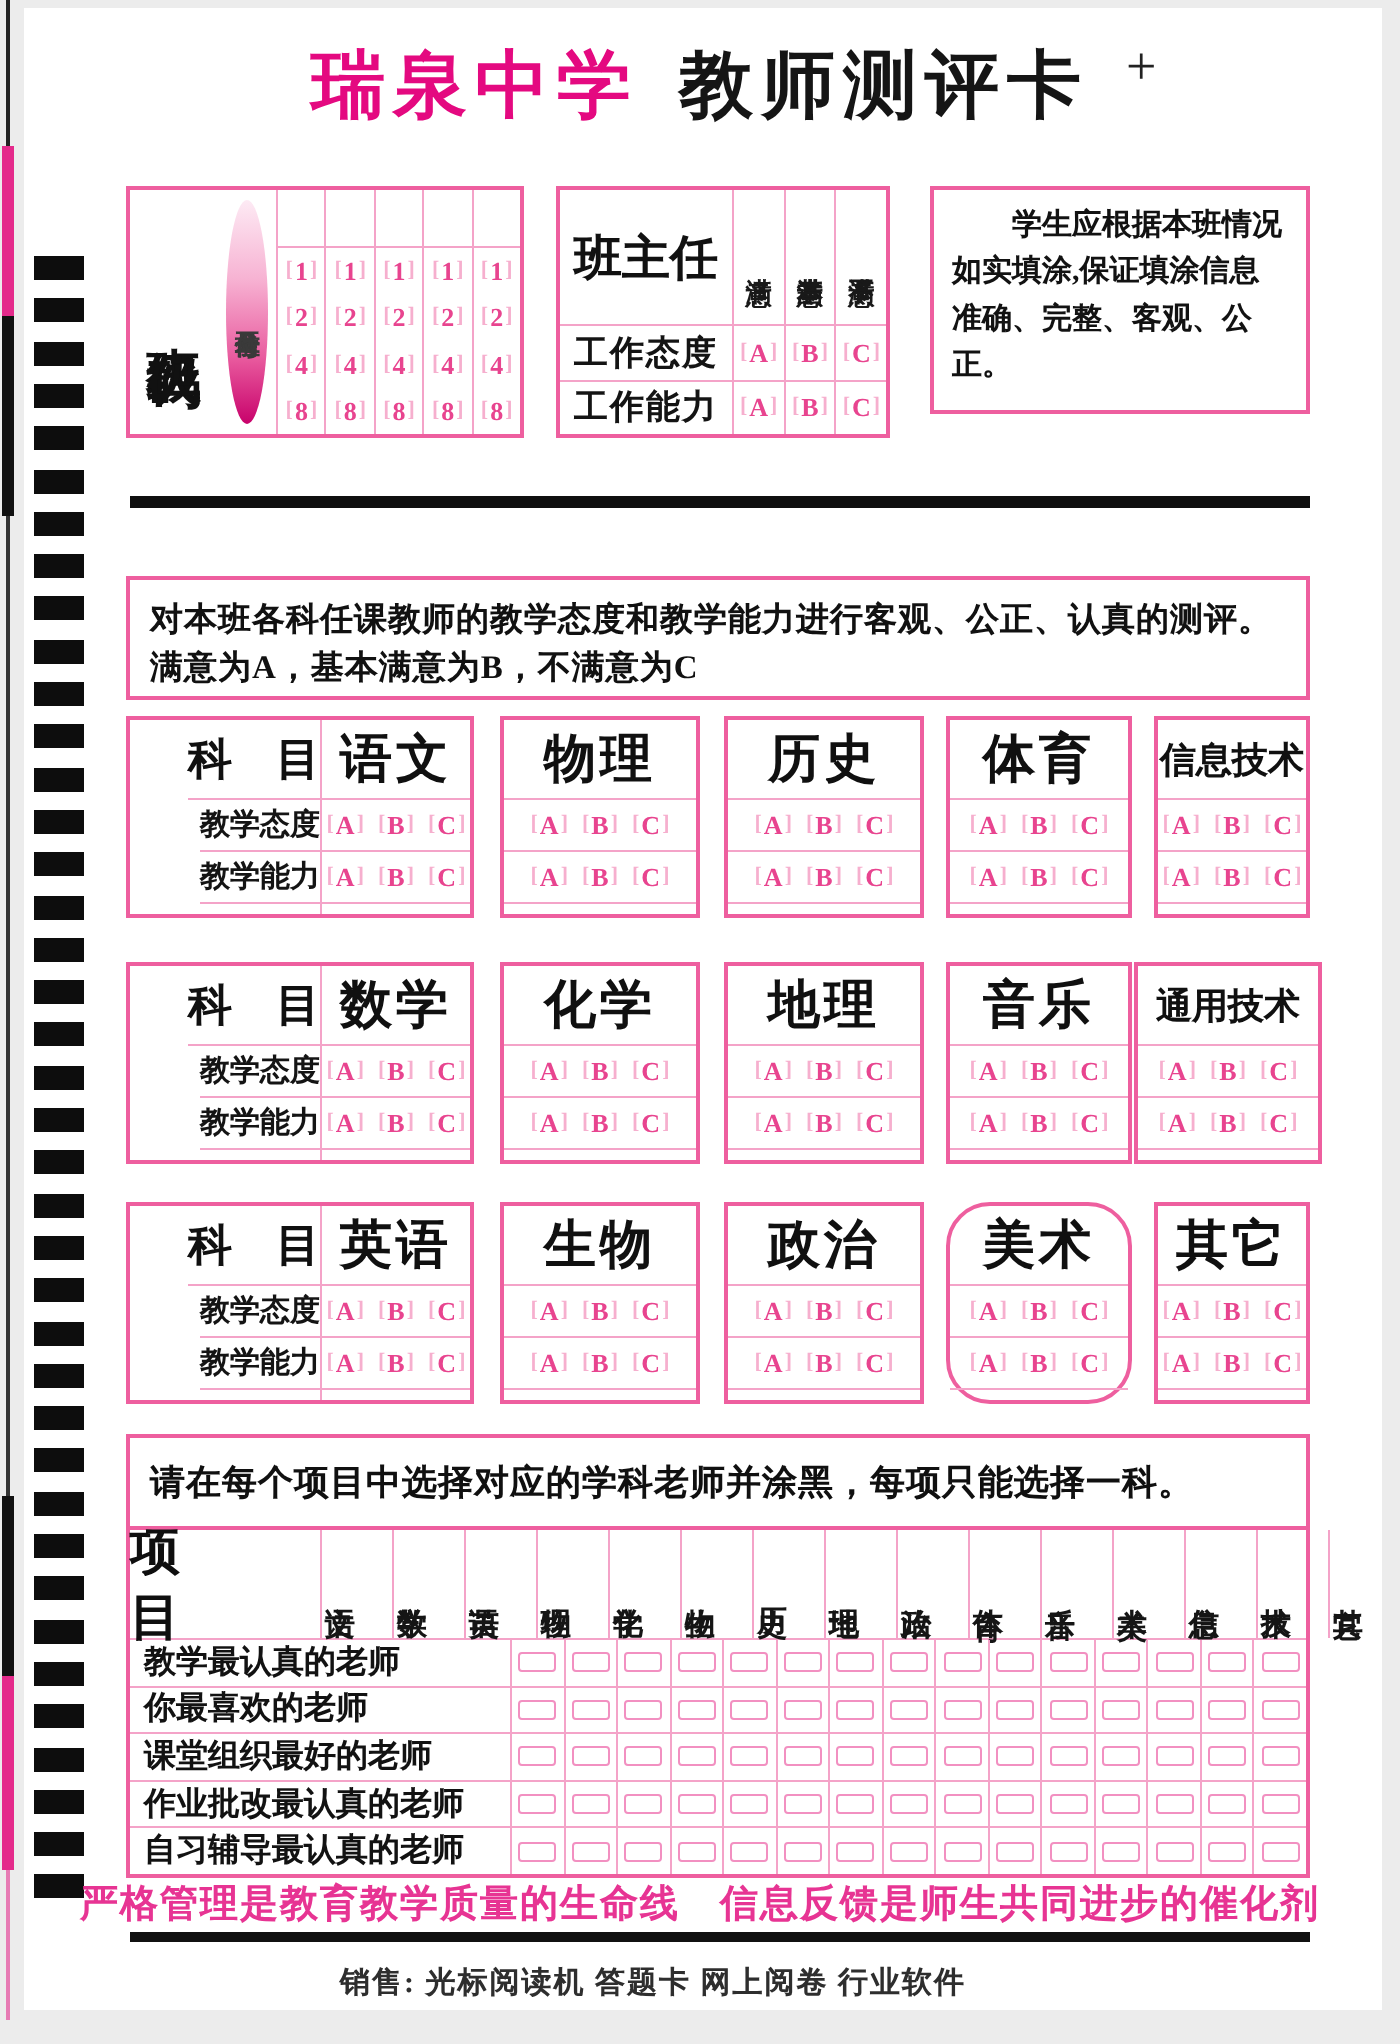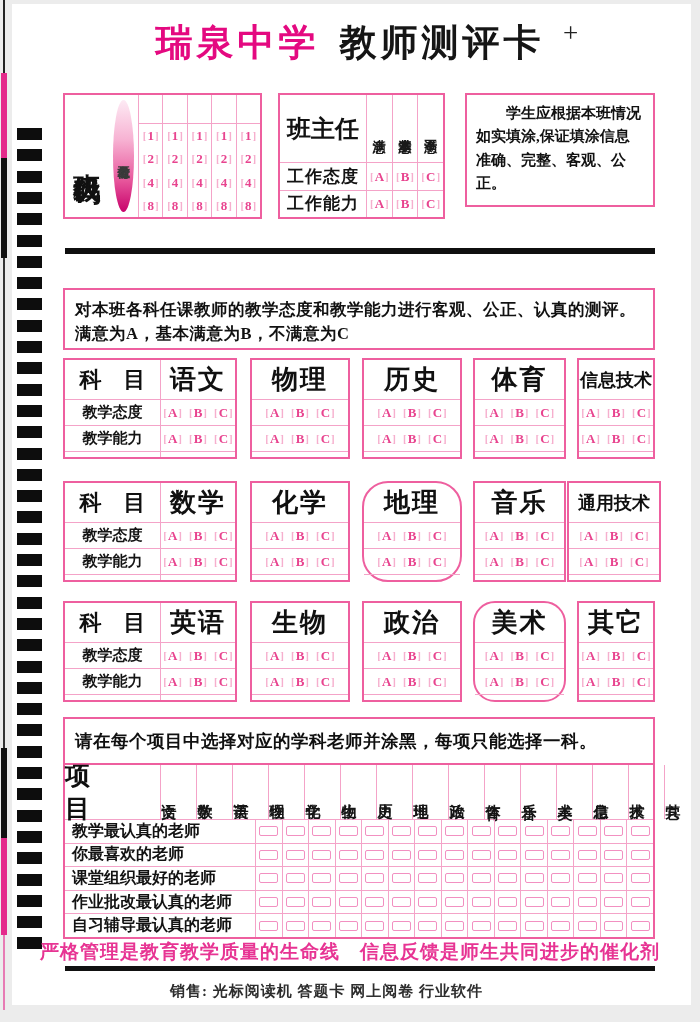--- a/index.html
+++ b/index.html
@@ -56,21 +56,21 @@
   #notice p{margin:0;text-indent:2em;font-size:15px;line-height:1.55;color:#121212;font-weight:600;}
 
   .divider{position:absolute;left:65px;top:248px;width:590px;height:6px;background:#0f0f0f;}
 
   
   #eval-box{left:63px;top:288px;width:592px;height:62px;padding:8px 10px;}
   #eval-box p{margin:0;font-size:16.5px;line-height:1.45;color:#111;font-weight:600;letter-spacing:0.5px;}
 
   
   .sg-box{position:absolute;background:#fff;border:2px solid #ee5f9f;box-sizing:border-box;display:flex;}
-  .sg-colL{width:96px;border-right:1.5px solid #f4a3c8;display:flex;flex-direction:column;box-sizing:border-box;}
+  .sg-colL{width:96px;border-right:1.5px solid #f4a3c8;display:flex;flex-direction:column;box-sizing:border-box;align-items:flex-end;}
   .sg-colR{flex:1;display:flex;flex-direction:column;}
   .sg-hcell{height:40px;display:flex;align-items:center;justify-content:center;
             border-bottom:1.5px solid #f4a3c8;box-sizing:border-box;
             font-weight:bold;color:#101010;}
   .sg-hlabel{font-size:22px;}
   .sg-hsub{font-size:26px;letter-spacing:2px;}
   .sg-hsub.small{font-size:18px;letter-spacing:0;}
   .sg-rcell{height:26px;display:flex;align-items:center;border-bottom:1.5px solid #f4a3c8;box-sizing:border-box;}
   .sg-rlabel{justify-content:center;font-size:15px;font-weight:600;color:#141414;}
   .sg-bubs{justify-content:center;gap:7px;}
@@ -680,21 +680,21 @@
             </span>
             <span class="bub">
               <span class="brk">[</span>
               <span class="bub-letter">C</span>
               <span class="brk">]</span>
             </span>
           </div>
           <div class="sg-fill"></div>
         </div>
       </div>
-      <div class="sg-box" style="left: 362px; top: 481px; width: 100px; height: 101px; border-radius: 26px;">
+      <div class="sg-box" style="left: 362px; top: 481px; width: 100px; height: 101px;">
         <div class="sg-colR">
           <div class="sg-hcell sg-hsub">地理</div>
           <div class="sg-rcell sg-bubs">
             <span class="bub">
               <span class="brk">[</span>
               <span class="bub-letter">A</span>
               <span class="brk">]</span>
             </span>
             <span class="bub">
               <span class="brk">[</span>

